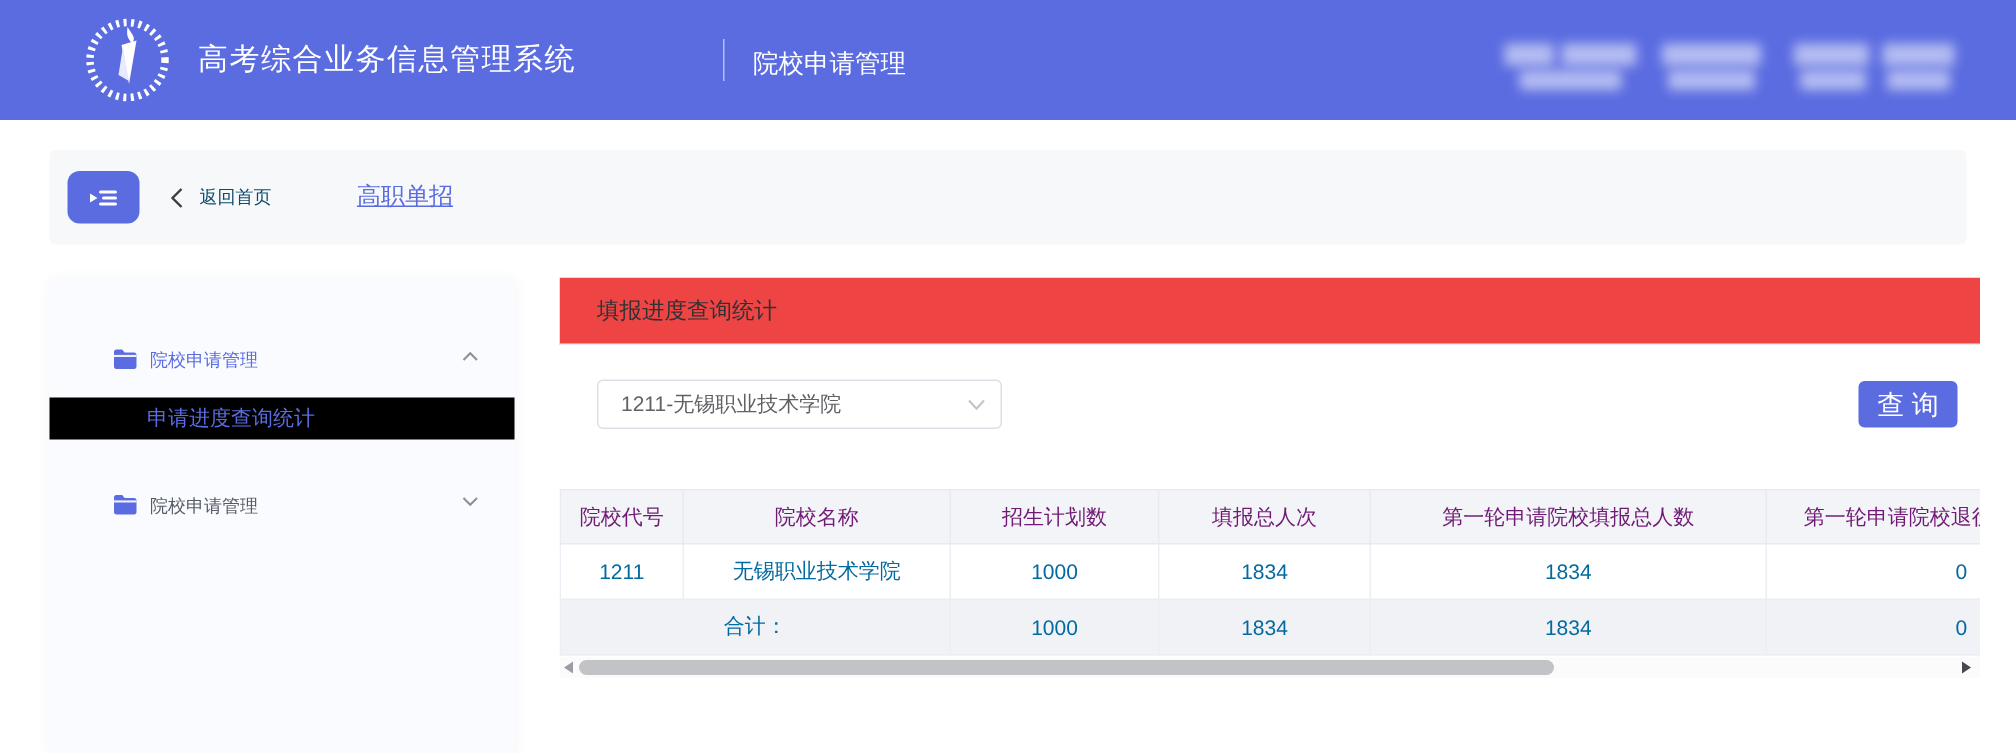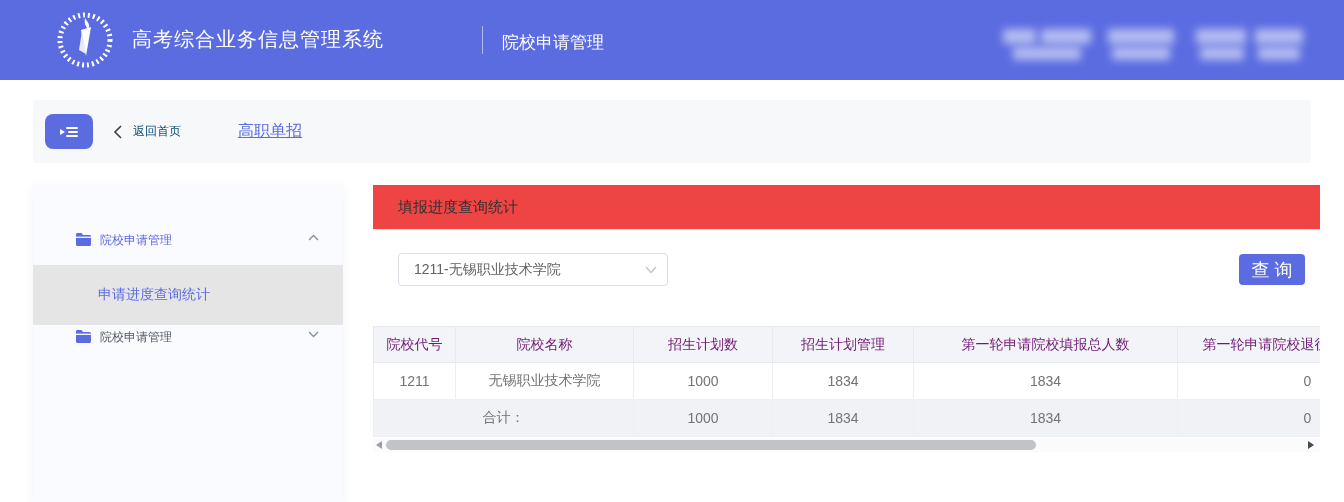--- a/index.html
+++ b/index.html
@@ -23,37 +23,37 @@
   .nav-tab { position:absolute; left:205px; top:0; height:63px; display:flex; align-items:center; font-size:16px; color:#5b6ce1; cursor:pointer;text-decoration:underline; }
 
   
   .sidebar { position:absolute; left:33px; top:185px; width:310px; height:317px; background:#fafbfe; box-shadow:0 2px 10px rgba(80,90,140,.07); }
   .side-group { position:absolute; left:0; width:310px; height:38px; display:flex; align-items:center; cursor:pointer; }
   .side-group .folder { position:absolute; left:42px; top:11px; }
   .side-group .glabel { position:absolute; left:67px; font-size:12px; }
   .side-group .caret { position:absolute; right:24px; top:13px; }
   .g1 { top:36px; } .g1 .glabel { color:#5b6ce1; }
   .g2 { top:133px; } .g2 .glabel { color:#555b66; }
-  .side-child { position:absolute; left:0; top:80px; width:310px; height:60px; background:#e5e5e5; display:flex; align-items:center; cursor:pointer; }
+  .side-child { position:absolute; left:0; top:80px; width:310px; height:28px; background:#000000; display:flex; align-items:center; cursor:pointer; }
   .side-child .clabel { position:absolute; left:65px; font-size:14px; color:#5b6ce1; }
 
   
   .main { position:absolute; left:373px; top:185px; width:947px; height:317px; background:#fff; overflow:hidden; }
   .panel-title-bar { position:absolute; left:0; top:0; width:947px; height:45px; background:#ef4444; border-bottom:1px solid #e7eaf0; }
   .panel-title { position:absolute; left:25px; top:13px; font-size:15px; font-weight:500; color:#303133; }
   .school-select { position:absolute; left:25px; top:68px; width:270px; height:33px; border:1px solid #dcdfe6; border-radius:4px; background:#fff; cursor:pointer; }
   .school-select .sel-text { position:absolute; left:15px; top:7px; font-size:14px; color:#606266; }
   .school-select .sel-caret { position:absolute; right:10px; top:12px; }
   .query-btn { position:absolute; left:866px; top:69px; width:66px; height:31px; background:#5b6ce1; color:#fff; border:none; border-radius:4px; font-size:18px; font-family:inherit; cursor:pointer; }
 
   
   .stat-table { position:absolute; left:0; top:141px; width:1064px; border-collapse:collapse; table-layout:fixed; }
   .stat-table th { height:36px; background:#f3f4f8; color:#701a75; font-size:14px; font-weight:normal; text-align:center; border:1px solid #e8eaf0; border-left:none; }
   .stat-table th:first-child { border-left:1px solid #e8eaf0; }
-  .stat-table td { height:37px; color:#737373; font-size:14px; text-align:center; border:1px solid #ebeef5; border-top:none; border-left:none; background:#fff; }
+  .stat-table td { height:37px; color:#0369a1; font-size:14px; text-align:center; border:1px solid #ebeef5; border-top:none; border-left:none; background:#fff; }
   .stat-table td:first-child { border-left:1px solid #ebeef5; }
   .stat-table tr.total-row td { background:#f1f2f6; }
 
   
   .hscroll { position:absolute; left:0; top:253px; width:947px; height:14px; background:#fbfbfc; }
   .hs-left { position:absolute; left:3px; top:3px; width:0; height:0; border-top:4px solid transparent; border-bottom:4px solid transparent; border-right:6px solid #9a9da3; cursor:pointer; }
   .hs-thumb { position:absolute; left:13px; top:2px; width:650px; height:10px; background:#c1c3c7; border-radius:5px; cursor:grab; }
   .hs-right { position:absolute; right:6px; top:3px; width:0; height:0; border-top:4px solid transparent; border-bottom:4px solid transparent; border-left:6px solid #45484d; cursor:pointer; }
 
   svg { display:block; }
@@ -174,21 +174,21 @@
           <col style="width:139px">
         <col style="width:141px">
           <col style="width:264px">
           <col style="width:260px">
       </colgroup>
       <thead>
         <tr>
           <th>院校代号</th>
           <th>院校名称</th>
           <th>招生计划数</th>
-          <th>招生计划管理</th>
+          <th>填报总人次</th>
           <th>第一轮申请院校填报总人数</th>
           <th>第一轮申请院校退役士兵填报人数</th>
         </tr>
       </thead>
       <tbody>
         <tr>
           <td>1211</td>
           <td>无锡职业技术学院</td>
           <td>1000</td>
           <td>1834</td>

